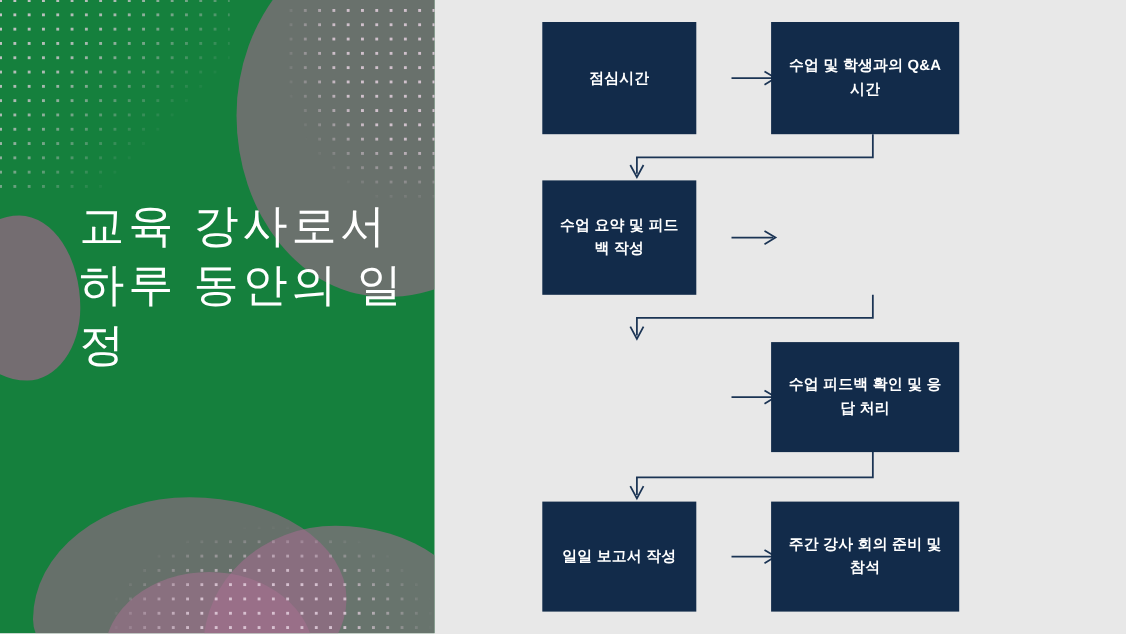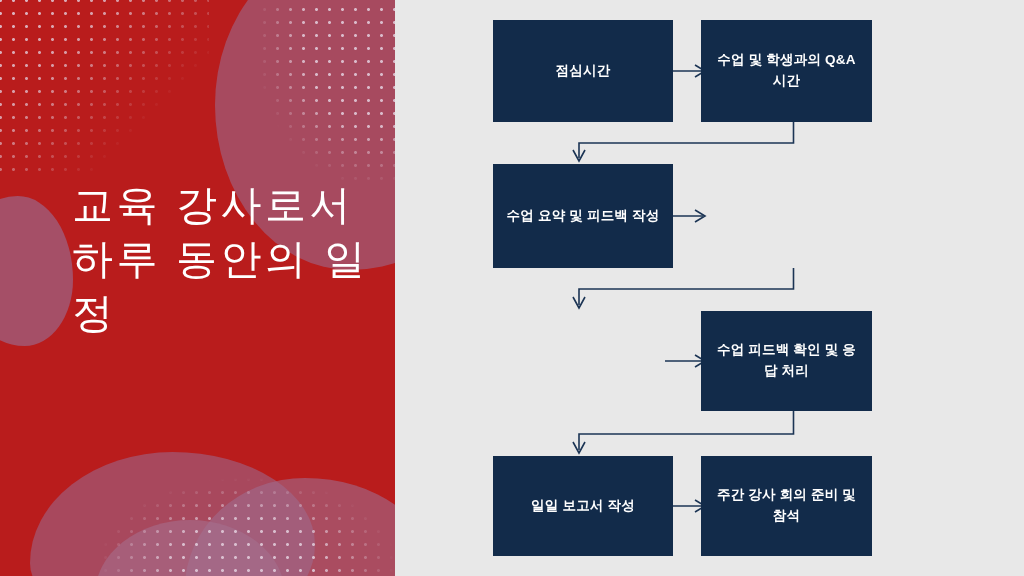--- a/index.html
+++ b/index.html
@@ -6,21 +6,21 @@
   body{
     width:1024px;height:576px;overflow:hidden;
     font-family:"Liberation Sans","DejaVu Sans",sans-serif;
     background:#e8e8e8;
   }
   #slide{position:relative;width:1024px;height:576px;overflow:hidden;background:#e8e8e8;}
 
   
   #left-panel{
     position:absolute;left:0;top:0;width:395px;height:576px;
-    background:#b91c1c;overflow:hidden;
+    background:#15803d;overflow:hidden;
   }
   .blob{position:absolute;background:#9a6186;border-radius:50%;opacity:.55;}
   #blob-topright{
     width:300px;height:330px;left:215px;top:-60px;
     border-radius:48% 52% 55% 45% / 50% 45% 55% 50%;
     background:#9d6789;opacity:.62;
   }
   #blob-left{
     width:115px;height:150px;left:-42px;top:196px;
     border-radius:52% 48% 42% 58% / 46% 56% 44% 54%;
@@ -82,21 +82,21 @@
     color:#ffffff;
     display:flex;align-items:center;justify-content:center;
     text-align:center;
     font-size:13.5px;
     font-weight:bold;
     line-height:1.55;
     letter-spacing:.2px;
     padding:0 10px;
     box-sizing:border-box;
   }
-  .node-col-left{left:98px;width:180px;}
+  .node-col-left{left:98px;width:140px;}
   .node-col-right{left:306px;width:171px;}
 
   .row1{top:20px;height:102px;}
   .row2{top:164px;height:104px;}
   .row3{top:311px;height:100px;}
   .row4{top:456px;height:100px;}
 
   svg#connectors{position:absolute;left:0;top:0;width:629px;height:576px;pointer-events:none;}
   .conn{fill:none;stroke:#1b3454;stroke-width:1.6px;}
   .arrowhead{fill:none;stroke:#1b3454;stroke-width:1.6px;}

